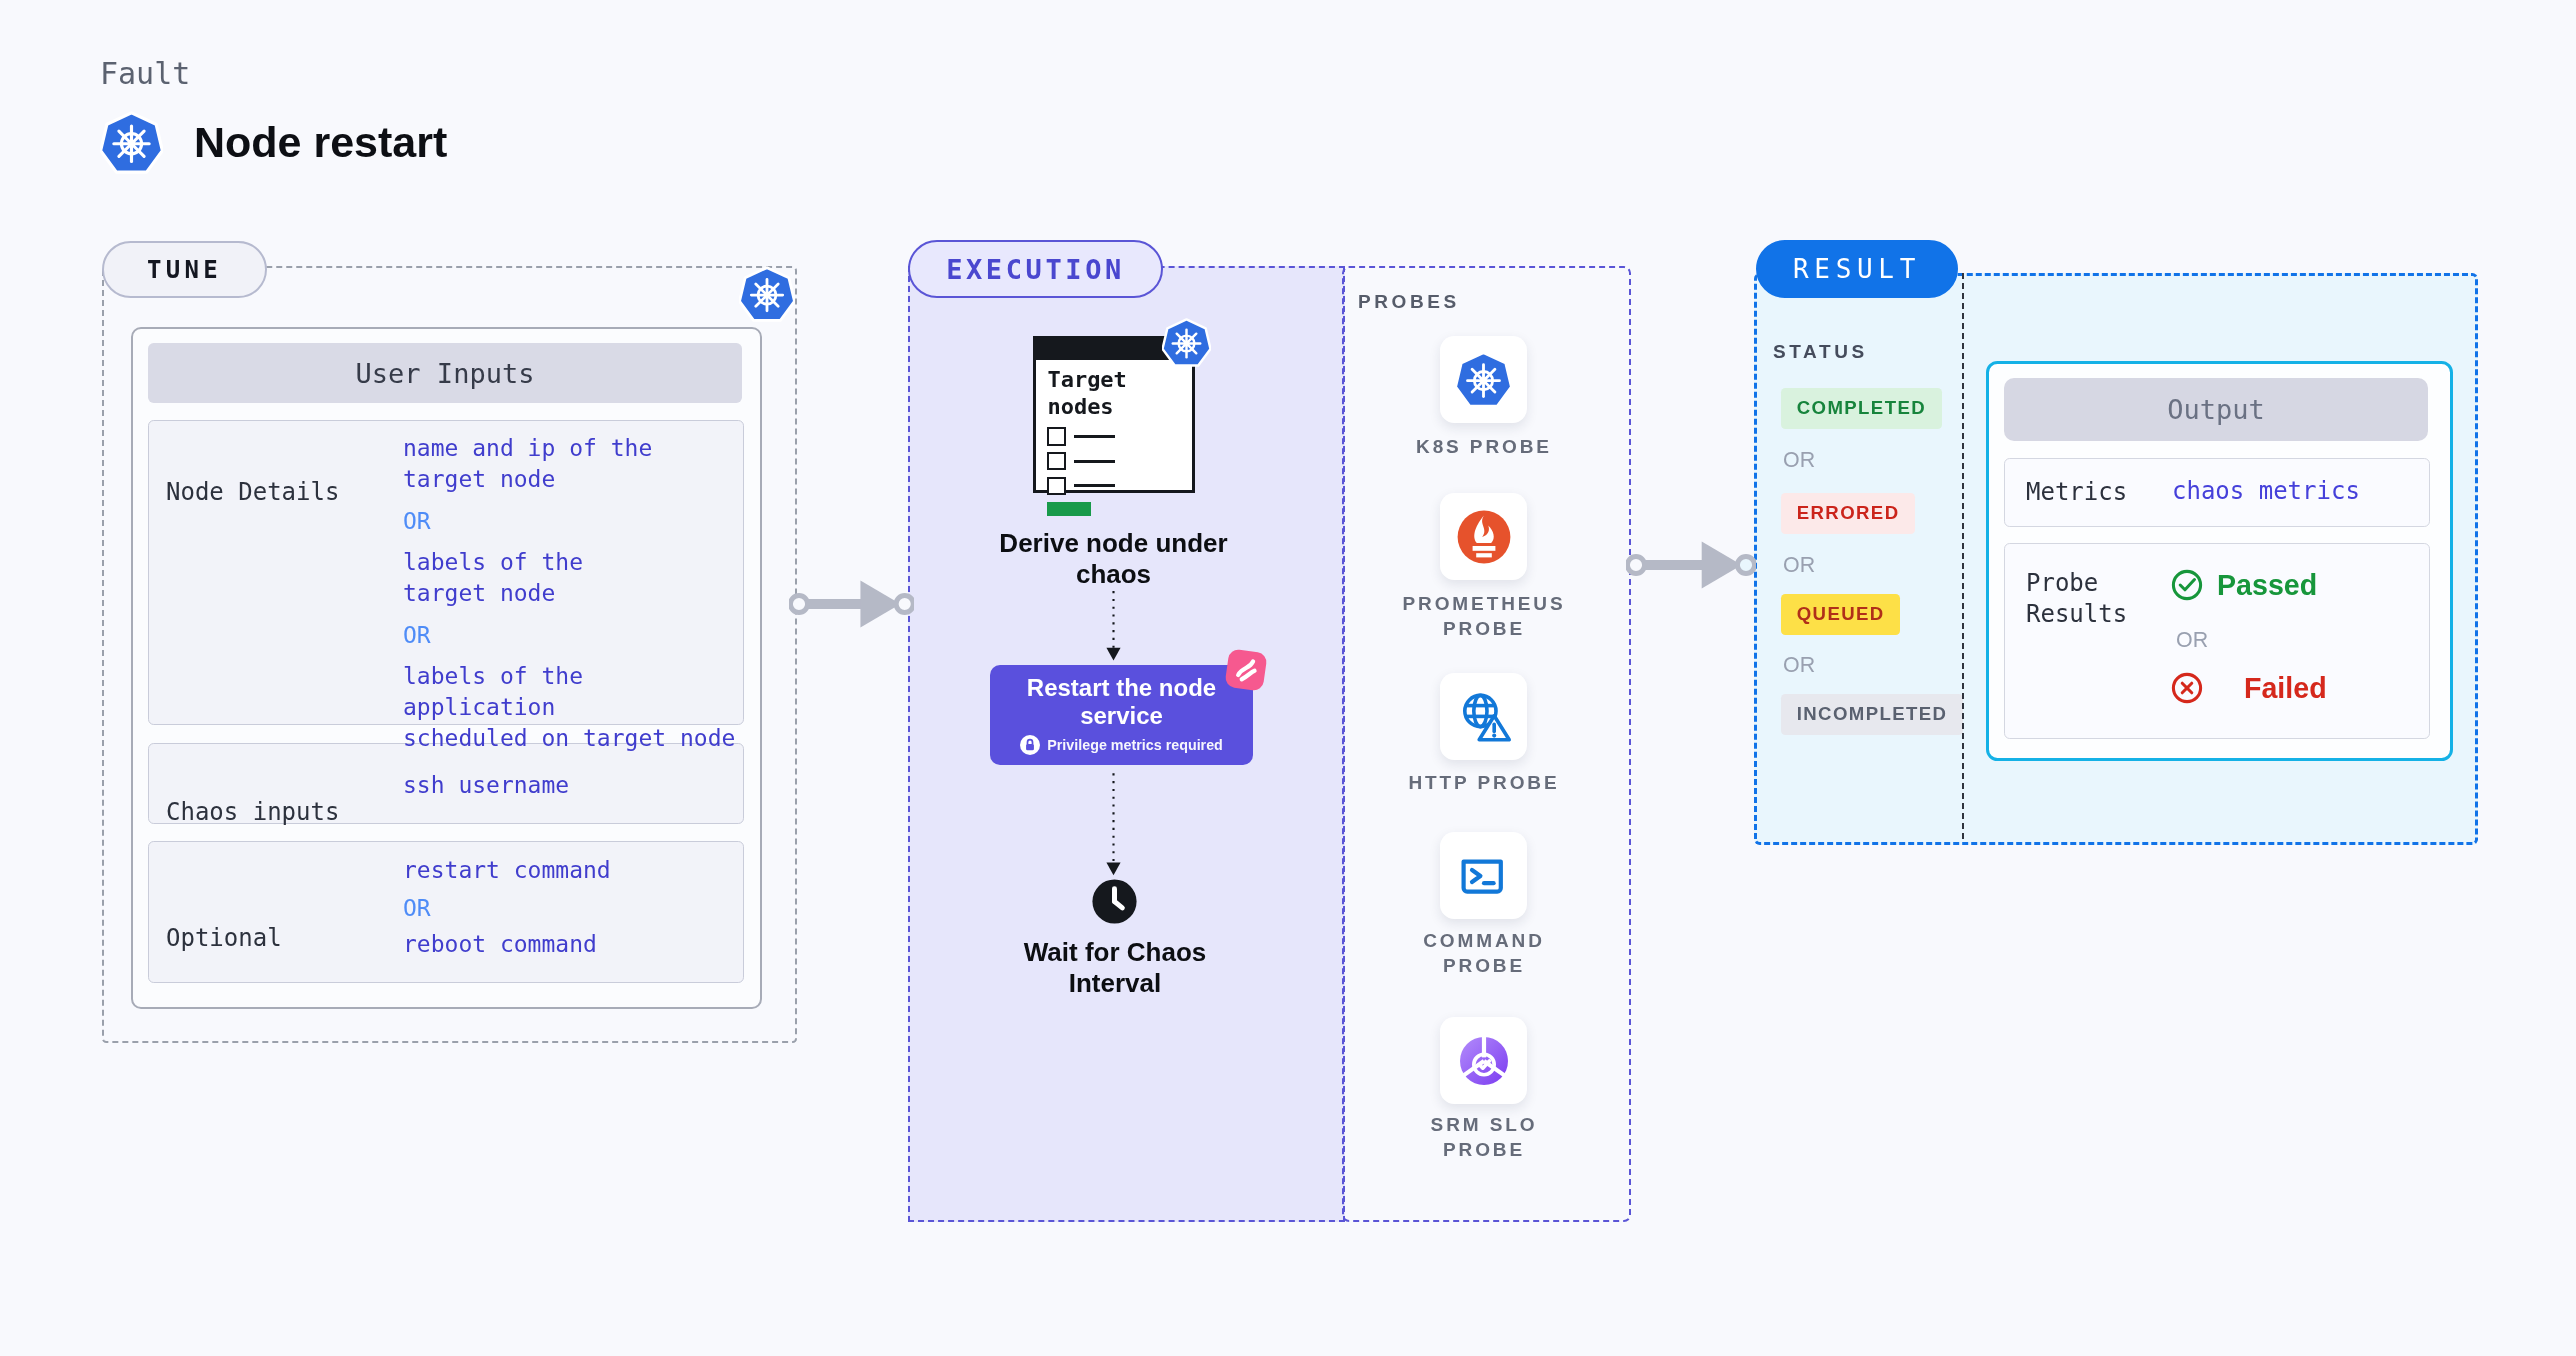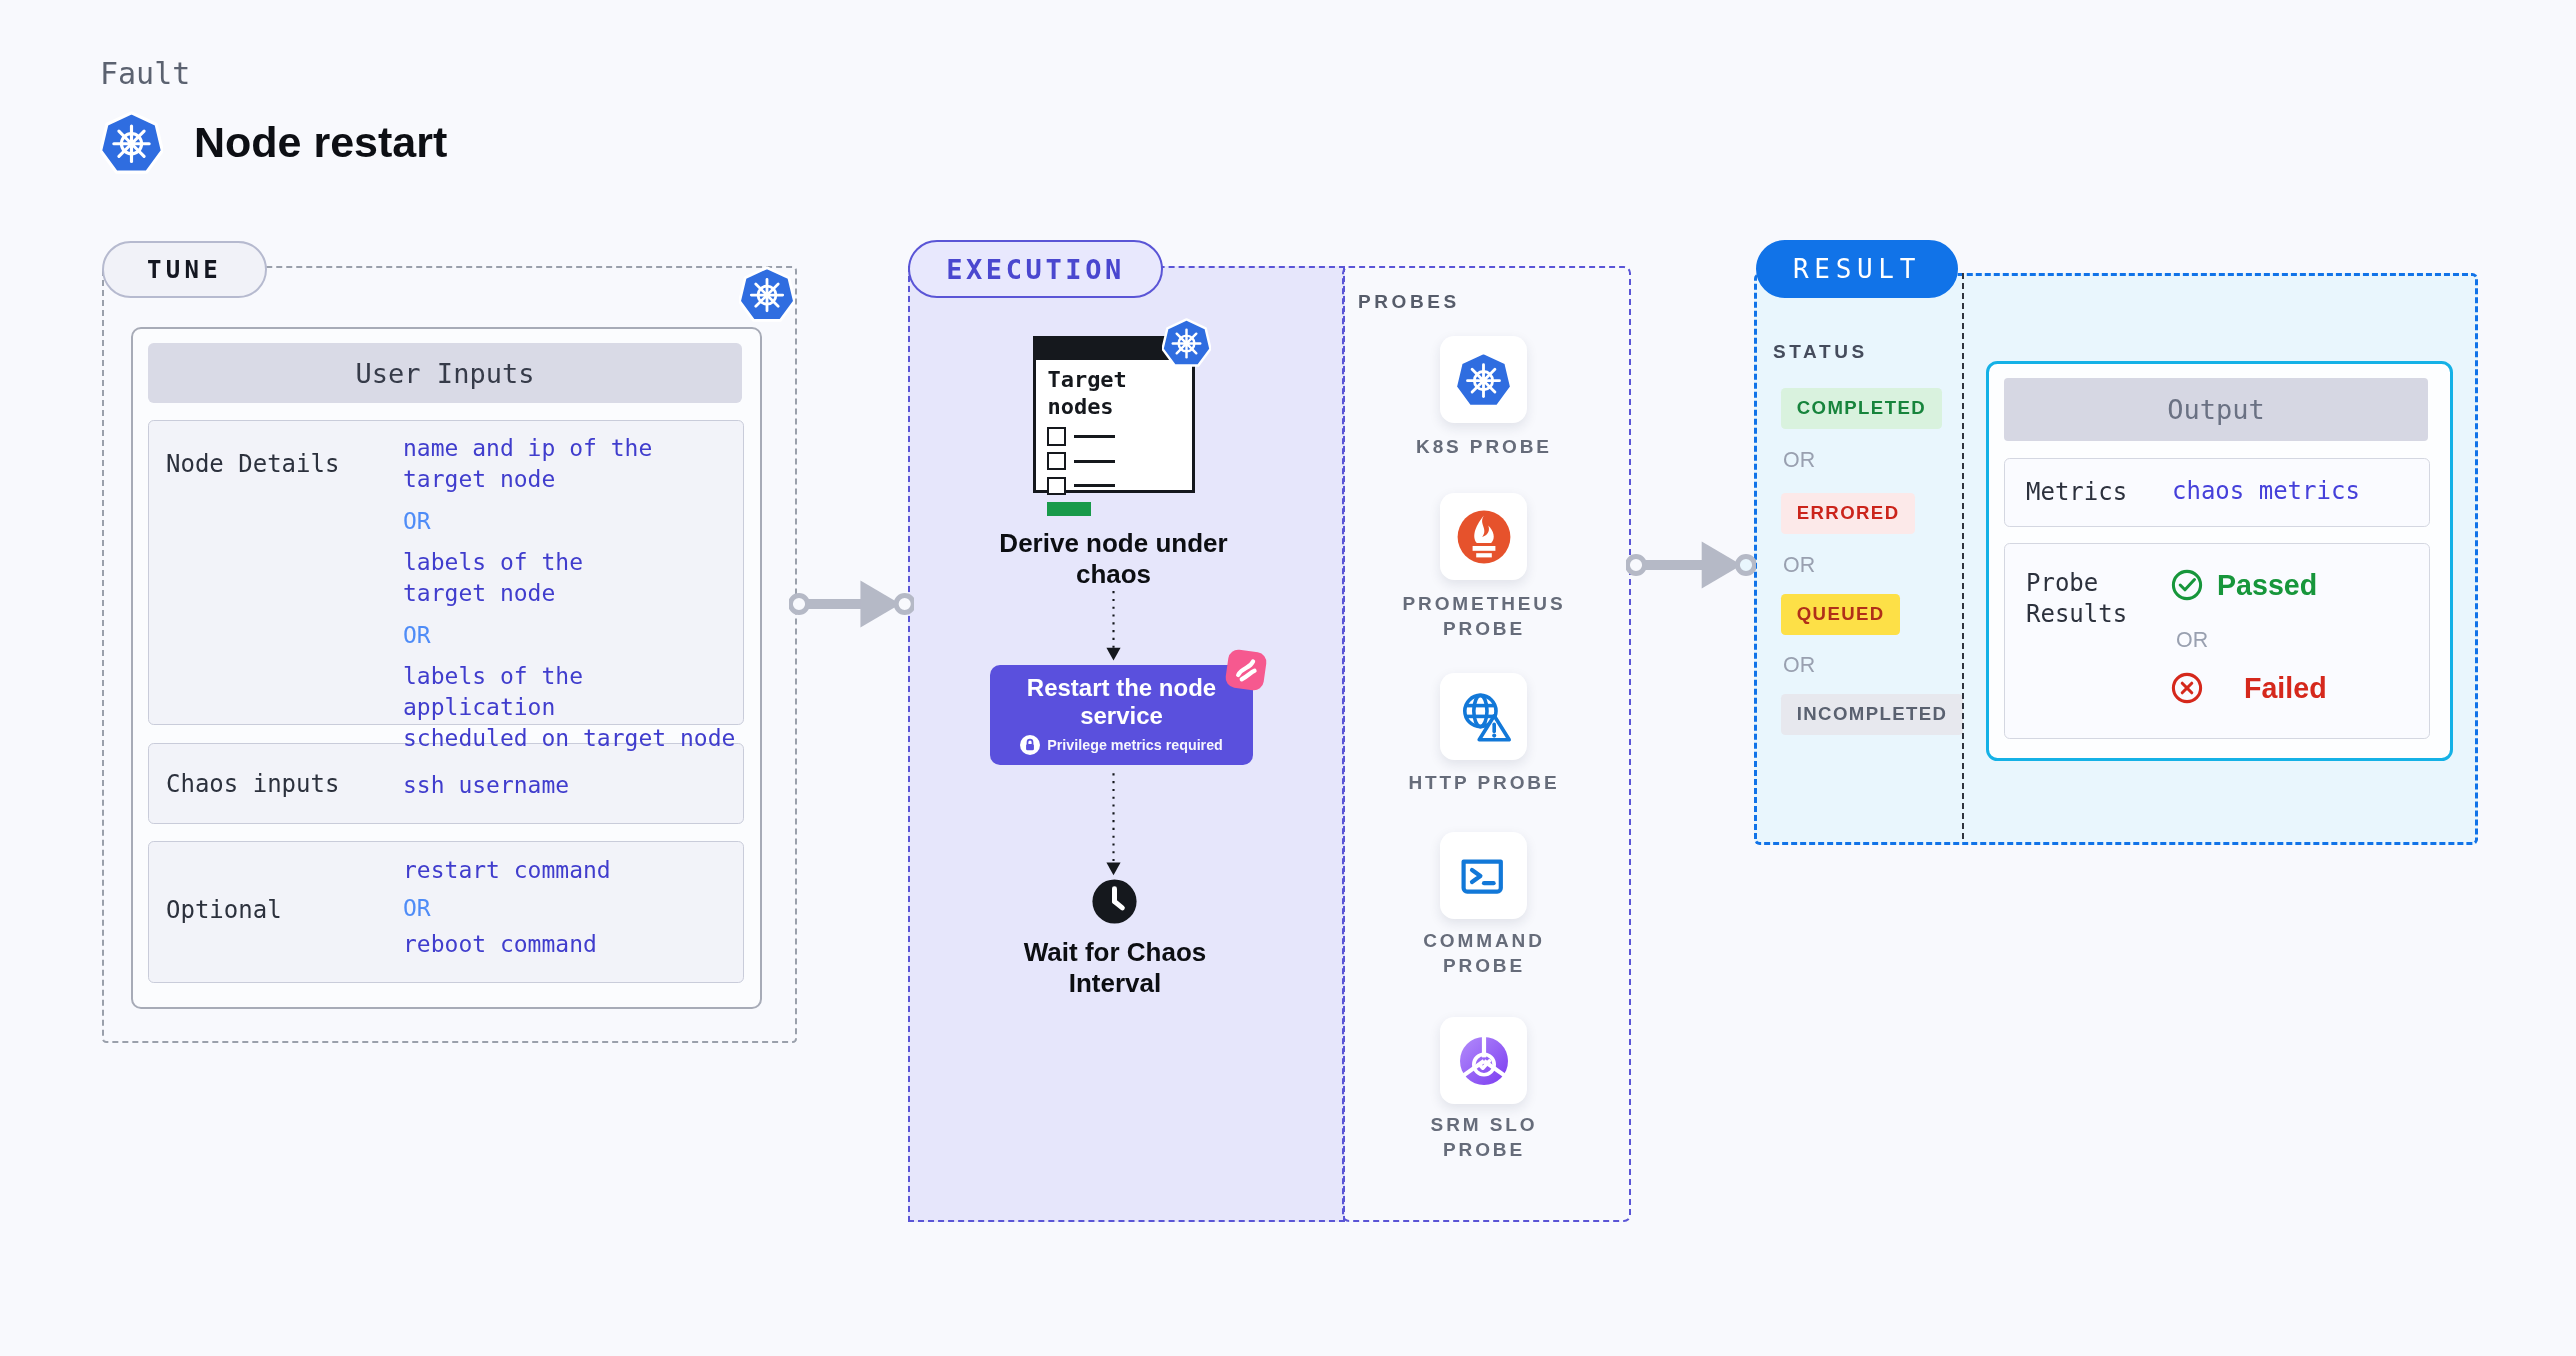--- a/index.html
+++ b/index.html
@@ -19,21 +19,21 @@
   .pill-result{background:#1173e8;border:2.9px solid #1173e8;color:#ffffff;
              font-size:26px;font-weight:normal;letter-spacing:5.7px;}
   
   .tune-dash{border:2.1px dashed #9aa0ab;border-radius:4.3px;z-index:1;}
   .exec-dash{background:#e6e6fb;border:2.1px dashed #5a55d6;z-index:1;}
   .probes-dash{border:2.1px dashed #5a55d6;border-radius:7.1px;z-index:1;}
   .result-dash{background:#e9f6fd;border:3.6px dashed #1173e8;border-radius:5.7px;z-index:1;}
   .card{background:#fbfcfe;border:2.1px solid #a7abb7;border-radius:10px;z-index:3;}
   .thead{background:#d9dae6;border-radius:5.7px;color:#363b49;font-size:27px;z-index:4;}
   .rowbox{background:#f2f3f9;border:1.4px solid #c9ccda;border-radius:5.7px;z-index:4;}
-  .rowlabel{color:#2c313d;font-size:24px;}
+  .rowlabel{color:#2c313d;font-size:24px;margin-top:28px;}
   .val{color:#403dcd;font-size:23px;line-height:31px;}
   .or-blue{color:#4f8cf7;font-size:23px;}
   .or-gray{color:#99a0b0;font-size:21.4px;}
   
   .tcard{background:#ffffff;border:3.6px solid #15181d;z-index:4;}
   .tcard-bar{background:#15181d;height:21.4px;}
   .tcard-title{color:#15181d;font-size:22px;font-weight:bold;line-height:26.4px;}
   .cb{width:14.3px;height:14.3px;border:2.1px solid #15181d;background:#fff;}
   .cbline{width:41px;height:2.9px;background:#15181d;margin-left:8.6px;}
   .greenbar{width:44px;height:14.3px;background:#189a4a;}
@@ -45,21 +45,21 @@
   .probes-title{color:#565c6a;font-size:19px;font-weight:bold;letter-spacing:3.6px;z-index:4;}
   .probe-card{background:#ffffff;border-radius:14.3px;box-shadow:0 4.3px 11.4px rgba(25,35,70,.10);z-index:4;}
   .probe-label{color:#666c7a;font-size:19px;font-weight:bold;letter-spacing:2.9px;line-height:25px;
                text-align:center;z-index:4;}
   
   .status-title{color:#454c5c;font-size:19px;font-weight:bold;letter-spacing:3.6px;z-index:4;}
   .badge{display:inline-flex;align-items:center;justify-content:center;border-radius:4.3px;
          font-size:18.6px;font-weight:bold;letter-spacing:1.4px;padding:9.3px 15.7px;z-index:4;}
   .divider{border-left:2.1px dashed #2f333d;z-index:4;}
   .outcard{background:#fdfeff;border:3.6px solid #14b1e6;border-radius:11.4px;z-index:4;}
-  .outhead{background:#d6d7e3;border-radius:4px;color:#6a7183;font-size:27px;z-index:5;}
+  .outhead{background:#d6d7e3;border-radius:10px;color:#6a7183;font-size:27px;z-index:5;}
   .outrow{background:#fafbff;border:1.4px solid #d4d7e1;border-radius:5.7px;z-index:5;}
   .outlabel{color:#2c313d;font-size:24px;line-height:31px;}
   .passed{color:#17963b;font-size:28.6px;font-weight:bold;}
   .failed{color:#d5281c;font-size:28.6px;font-weight:bold;}
   .iconrow{display:flex;align-items:center;gap:13px;}
   svg{display:block;}
 </style>
 </head>
 <body>
 

